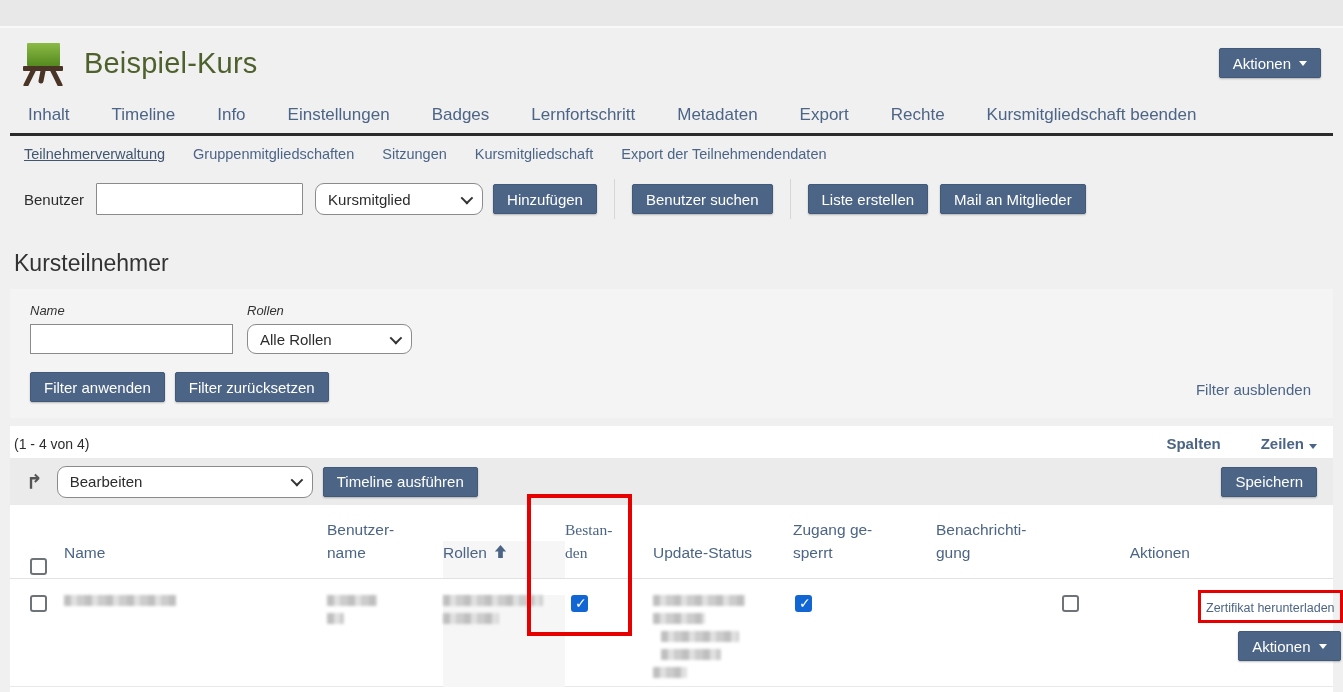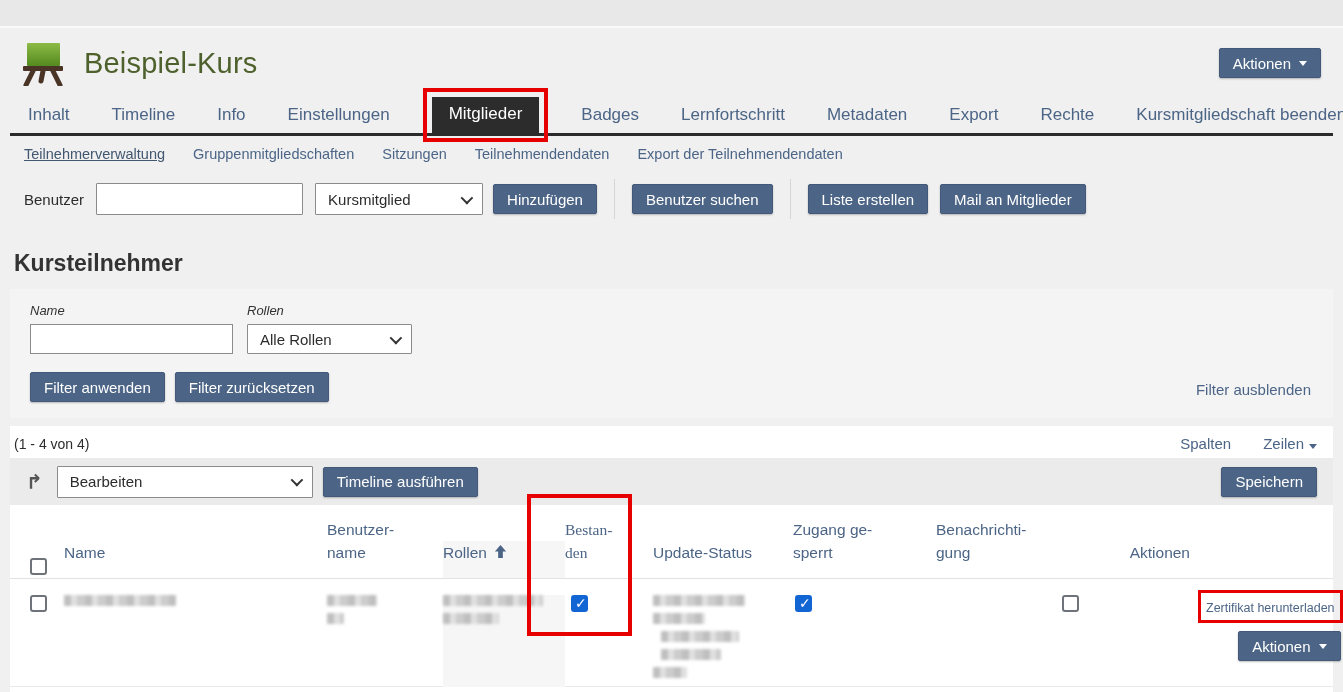--- a/index.html
+++ b/index.html
@@ -35,43 +35,43 @@
   .subtabs { display:flex; gap:28px; margin:10px 10px 0 24px; }
   .subtab { color:#4c6586; font-size:14.5px; cursor:pointer; white-space:nowrap; }
   .subtab.active { text-decoration:underline; color:#41566f; }
 
   
   .toolbar { display:flex; align-items:center; margin:20px 0 0 14px; height:34px; }
   .toolbar label { font-size:15px; margin:0 12px 0 10px; color:#2c2c2c; }
   .tb-input { width:207px; height:32px; background:#fff; border:1px solid #8b8b8b; border-radius:1px; padding:0 8px; font-size:15px; font-family:inherit; }
   .selectbox {
     display:inline-flex; align-items:center; justify-content:space-between;
-    background:#fff; border:1px solid #8b8b8b; border-radius:1px; height:32px;
+    background:#fff; border:1px solid #8b8b8b; border-radius:9px; height:32px;
     padding:0 12px; font-size:15px; cursor:pointer;
   }
   .chev { width:9px; height:9px; border-right:2px solid #333; border-bottom:2px solid #333; transform:rotate(45deg) translateY(-2px); }
   .vsep { width:1px; height:40px; background:#d6d6d6; margin:0 17px; }
   .gap12 { width:12px; } .gap10 { width:10px; }
 
   
-  .section-title { font-size:23px; font-weight:700; color:#333; margin:34px 0 12px 14px; }
+  .section-title { font-size:23px; font-weight:400; color:#333; margin:34px 0 12px 14px; }
 
   
   .filterpanel { background:#f4f4f5; margin:0 10px; padding:14px 20px 16px; position:relative; }
   .f-label { font-style:italic; font-size:13px; color:#333; margin-bottom:6px; }
   .f-grid { display:flex; gap:14px; }
   .f-col1 .f-input { width:203px; height:30px; background:#fff; border:1px solid #8b8b8b; padding:0 8px; font-family:inherit; font-size:15px; }
   .f-col2 .selectbox { width:165px; height:30px; }
   .f-buttons { display:flex; gap:10px; margin-top:18px; }
   .filter-hide { position:absolute; right:22px; bottom:20px; color:#4c6586; font-size:17px; cursor:pointer; }
 
   
   .tablewrap { background:#fff; margin:8px 10px 0; position:relative; height:470px; }
   .countrow { display:flex; align-items:center; padding:9px 16px 6px 4px; font-size:14px; color:#2c2c2c; }
-  .countrow .links { margin-left:auto; display:flex; gap:32px; align-items:center; }
+  .countrow .links { margin-left:auto; display:flex; gap:40px; align-items:center;font-weight:bold; }
   .link { color:#4c6586; cursor:pointer; font-size:15px; }
   .link .caret-down { border-top-color:#4c6586; margin-left:5px; }
 
   .bulkbar { display:flex; align-items:center; background:#ebebeb; padding:8px 16px 8px 12px; height:47px; }
   .turn-arrow { font-size:20px; font-weight:bold; color:#555; margin:0 14px 0 4px; }
   .bulk-select { width:256px; height:32px; }
   .bulkbar .btn { margin-left:10px; }
   .bulkbar .save { margin-left:auto; }
 
   .tgrid { display:grid; grid-template-columns:40px 263px 116px 122px 88px 140px 143px 120px 150px 1fr; padding-left:14px; }
@@ -128,36 +128,35 @@
     <span>Aktionen</span>
     <span class="caret-down"></span>
   </button>
 </div>
 
 <div class="tabbar">
   <span class="tab">Inhalt</span>
   <span class="tab">Timeline</span>
   <span class="tab">Info</span>
   <span class="tab">Einstellungen</span>
-  <span class="tab active">Mitglieder</span>
   <span class="tab">Badges</span>
   <span class="tab">Lernfortschritt</span>
   <span class="tab">Metadaten</span>
   <span class="tab">Export</span>
   <span class="tab">Rechte</span>
   <span class="tab">Kursmitgliedschaft beenden</span>
 
 </div>
 <div class="tabline"></div>
 
 <div class="subtabs">
   <span class="subtab active">Teilnehmerverwaltung</span>
   <span class="subtab">Gruppenmitgliedschaften</span>
   <span class="subtab">Sitzungen</span>
-  <span class="subtab">Teilnehmendendaten</span>
+  <span class="subtab">Kursmitgliedschaft</span>
   <span class="subtab">Export der Teilnehmendendaten</span>
 </div>
 
 <div class="toolbar">
   <label>Benutzer</label>
   <input class="tb-input" type="text" value="" style="">
   <span class="gap12"></span>
   <div class="selectbox" style="width:168px">
     <span>Kursmitglied</span>
     <span class="chev"></span>

